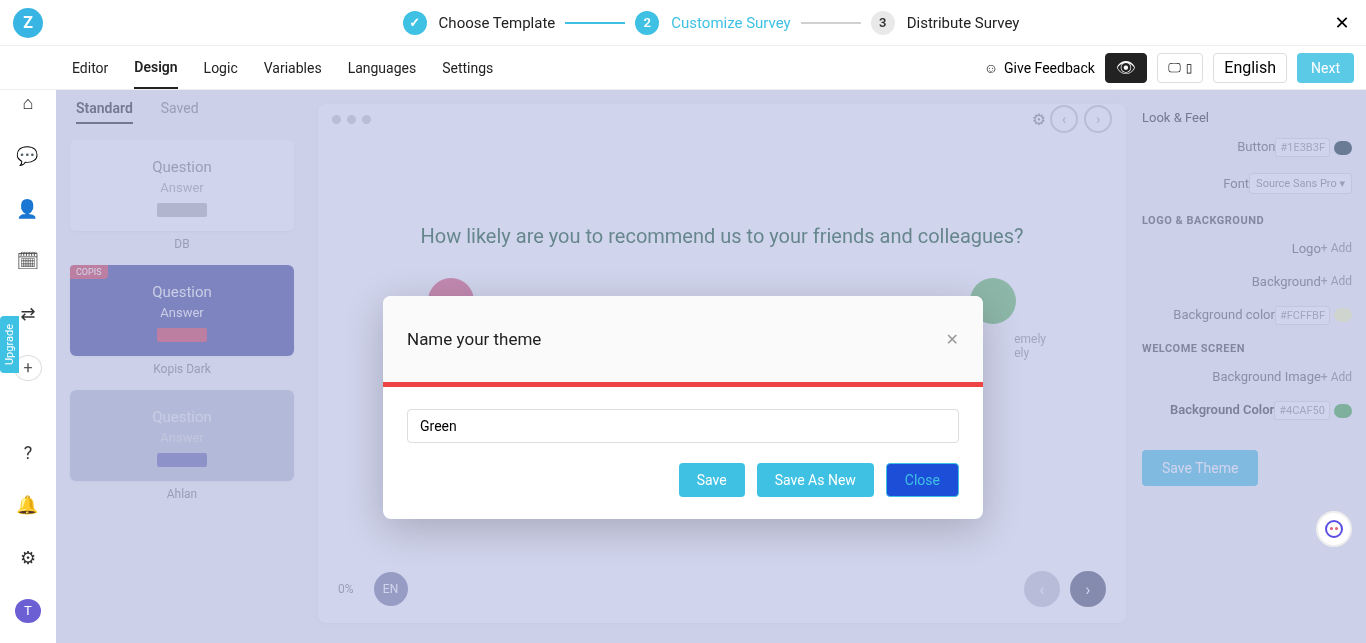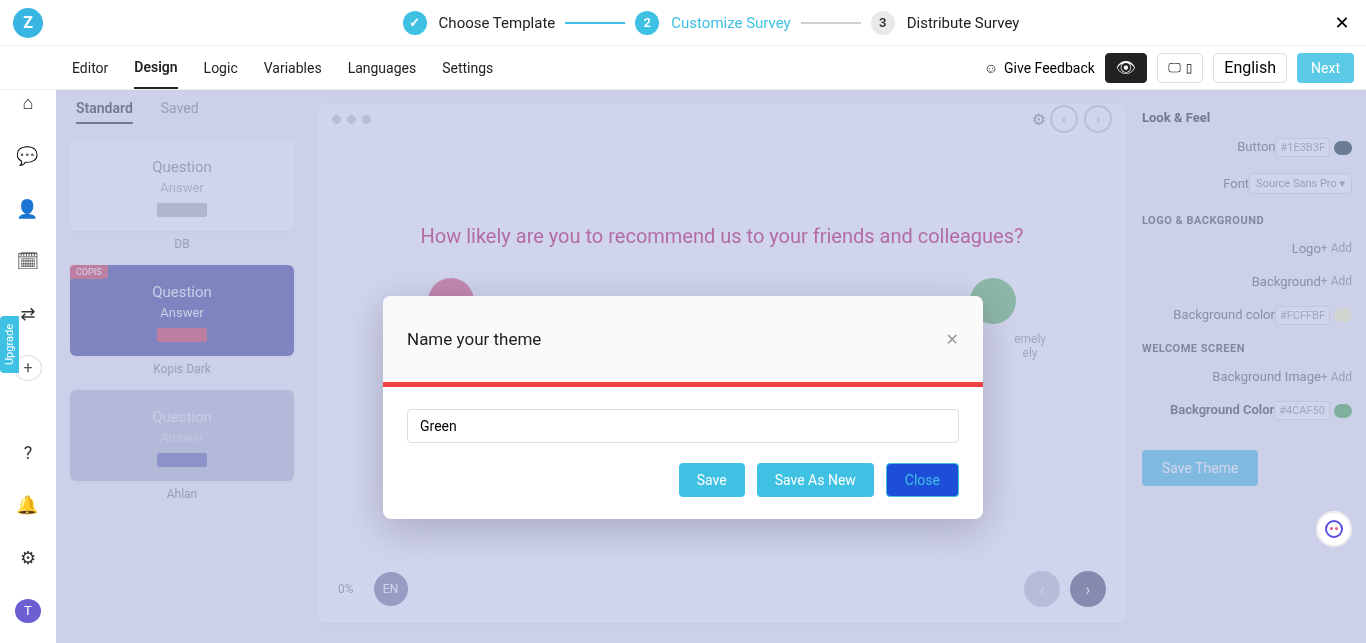--- a/index.html
+++ b/index.html
@@ -45,35 +45,35 @@
 .card .tag{margin-top:8px;display:inline-block;width:50px;height:14px;background:#bbb;border-radius:2px}
 .card.dark .tag{background:#d6445a}
 .card-label{text-align:center;font-size:12px;color:#888;margin-top:-8px;margin-bottom:14px}
 .kopis{position:absolute;top:0;left:0;background:#d6445a;color:#fff;font-size:9px;padding:2px 6px;border-radius:4px 0 4px 0}
 .canvas{position:absolute;left:262px;right:240px;top:14px;bottom:20px;background:#fff;border-radius:8px;box-shadow:0 1px 4px rgba(0,0,0,.04)}
 .canvas-top{height:30px;display:flex;align-items:center;padding:0 14px;gap:6px;position:relative}
 .dot{width:9px;height:9px;border-radius:50%;background:#ccc}
 .canvas-top .gear{position:absolute;right:80px;color:#888;cursor:pointer;font-size:16px}
 .nav-circle{width:28px;height:28px;border-radius:50%;border:2px solid #ccc;display:flex;align-items:center;justify-content:center;color:#aaa;cursor:pointer;font-size:14px}
 .canvas-body{padding:30px 40px;text-align:center}
-.canvas-q{font-size:20px;color:#be185d;margin-top:60px}
+.canvas-q{font-size:20px;color:#14532d;margin-top:60px}
 .nps{display:flex;justify-content:center;gap:8px;margin-top:30px}
 .nps-c{width:46px;height:46px;border-radius:50%}
 .nps-c.pink{background:#e05a7b}
 .nps-c.green{background:#6bbf6a}
 .nps-labels{display:flex;justify-content:space-between;padding:8px 40px;font-size:12px;color:#999}
 .canvas-foot{position:absolute;bottom:16px;left:20px;right:20px;display:flex;align-items:center;justify-content:space-between}
 .lang{width:34px;height:34px;border-radius:50%;background:#8084a8;color:#fff;display:flex;align-items:center;justify-content:center;font-size:12px}
 .foot-nav{display:flex;gap:10px}
 .foot-c{width:36px;height:36px;border-radius:50%;display:flex;align-items:center;justify-content:center;color:#fff;font-size:16px}
 .foot-c.l{background:#c9cbd6}
 .foot-c.r{background:#5a5e78}
 .pct{font-size:12px;color:#888;margin-right:10px}
 .right-panel{position:absolute;right:6px;top:0;width:226px;bottom:0;padding:10px 8px;font-size:13px;color:#666}
-.rp-title{font-weight:700;color:#333;margin:10px 0 14px}
+.rp-title{font-weight:400;color:#333;margin:10px 0 14px}
 .rp-row{display:flex;justify-content:flex-end;align-items:center;margin-bottom:18px;font-size:13px}
 .rp-section{font-size:11px;font-weight:700;color:#555;letter-spacing:.5px;margin:20px 0 14px}
 .hex{font-size:11px;border:1px solid #ddd;padding:2px 4px;border-radius:3px;color:#999;background:#fff}
 .toggle{width:18px;height:14px;border-radius:7px;background:#ccc;display:inline-block;margin-left:4px;vertical-align:middle}
 .sel{border:1px solid #ddd;border-radius:3px;padding:3px 6px;font-size:11px;color:#888;background:#fff}
 .add-link{font-size:12px;color:#888;cursor:pointer}
 .save-theme{margin-top:14px;background:#3fc1e3;color:#fff;border:none;border-radius:4px;padding:10px 20px;font-size:14px;cursor:pointer;opacity:.9}
 .modal{position:absolute;left:50%;top:296px;transform:translateX(-50%);width:600px;background:#fff;border-radius:8px;box-shadow:0 10px 40px rgba(0,0,0,.2);z-index:10}
 .modal-head{padding:33px 24px;display:flex;justify-content:space-between;align-items:center;border-bottom:5px solid #ef4444;background:#fafafa;border-radius:8px 8px 0 0}
 .modal-title{font-size:17px;color:#222}
@@ -187,21 +187,21 @@
     </div>
     <div class="canvas-body">
       <div class="canvas-q">How likely are you to recommend us to your friends and colleagues?</div>
       <div class="nps">
         <div class="nps-c pink"></div>
         <div style="width:480px"></div>
         <div class="nps-c green"></div>
       </div>
       <div class="nps-labels">
         <div><span>Not</span><br><span>all Li</span></div>
-        <div style="text-align:center"><span>emely</span><br><span>ely</span></div>
+        <div style="text-align:left"><span>emely</span><br><span>ely</span></div>
       </div>
     </div>
     <div class="canvas-foot">
       <div style="display:flex;align-items:center;gap:10px">
         <span class="pct">0%</span>
         <div class="lang">EN</div>
       </div>
       <div class="foot-nav">
         <div class="foot-c l">‹</div>
         <div class="foot-c r">›</div>

